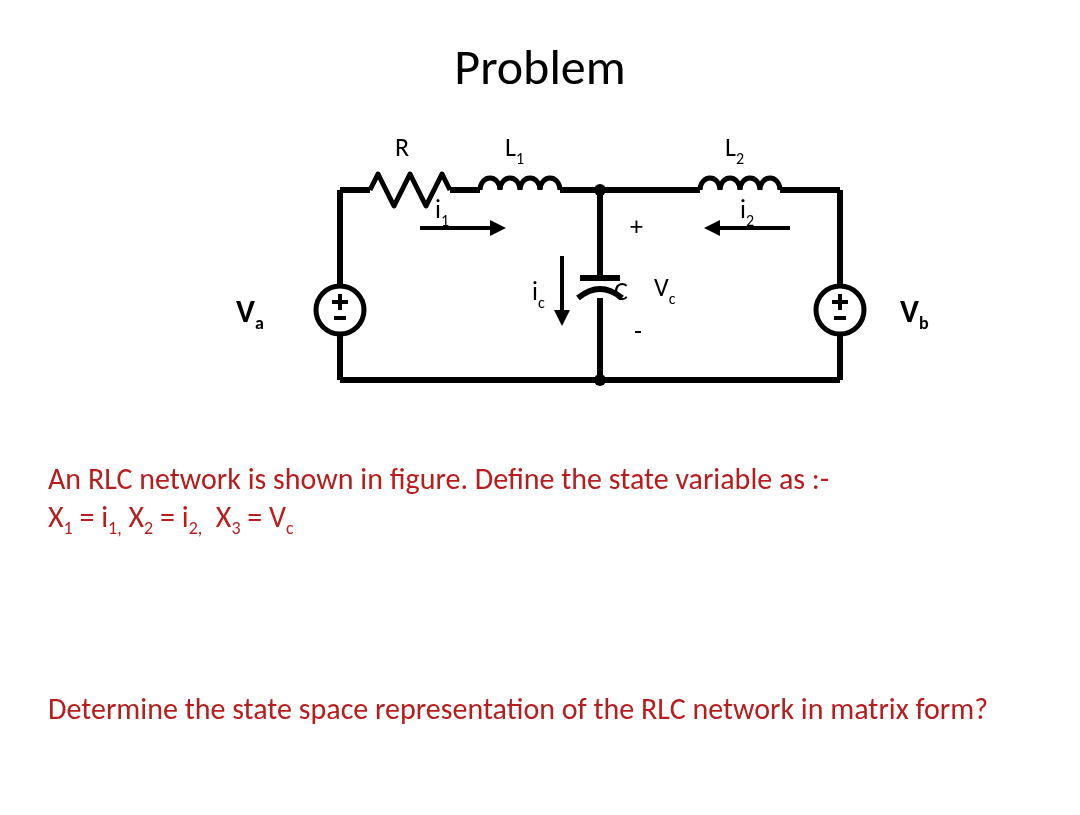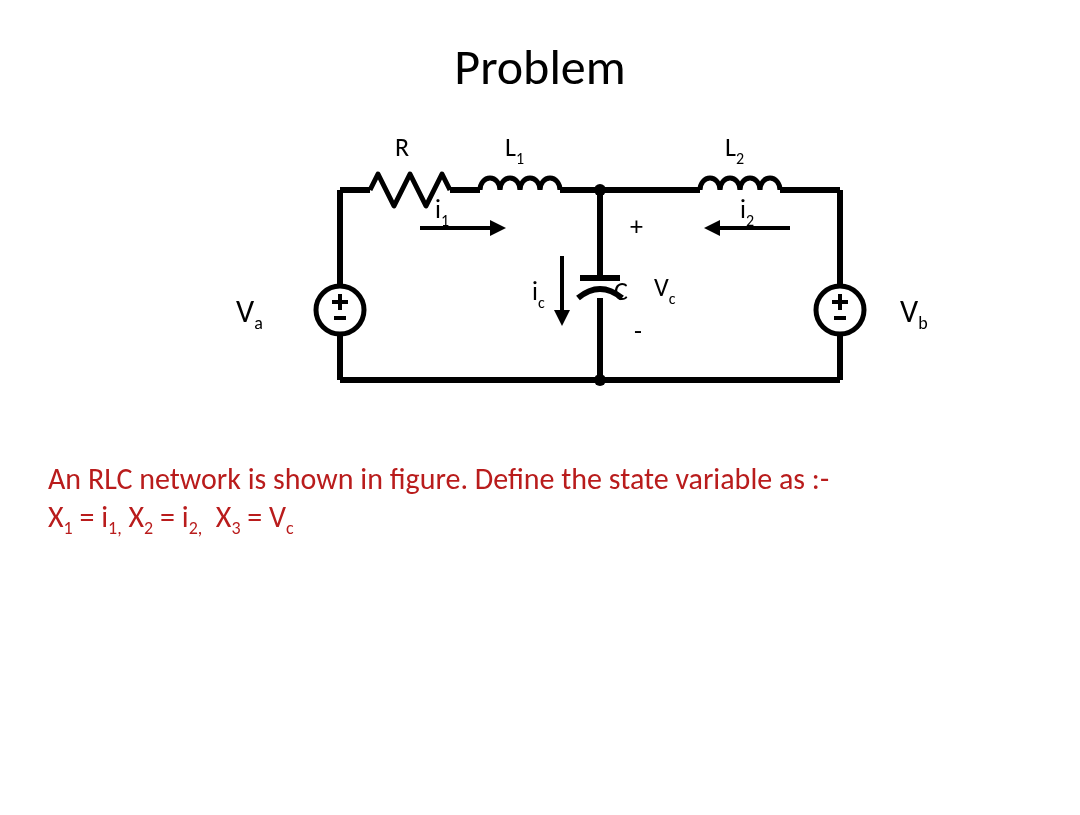--- a/index.html
+++ b/index.html
@@ -35,20 +35,21 @@
   .circuit text {
     font-family: Calibri, Arial, sans-serif;
     font-size: 26px;
     fill: #000;
   }
   .sub { font-size: 16px; }
   .big { font-size: 32px; }
   .ext-label {
     position: absolute;
     font-size: 32px;
+    font-weight: bold;
   }
   .ext-label .sub-sub { font-size: 18px; vertical-align: sub; }
   .para {
     position: absolute;
     left: 48px;
     right: 48px;
     font-size: 30px;
     line-height: 1.25;
     color: #b91c1c;
     font-weight: 400;
@@ -153,14 +154,17 @@
     <span>An RLC network is shown in figure. Define the state variable as :-</span><br>
     <span>X</span><span class="sub-sub">1</span>
     = <span>i</span><span class="sub-sub">1,</span>
     <span>X</span><span class="sub-sub">2</span>
     = <span>i</span><span class="sub-sub">2,</span>&nbsp;
     <span>X</span><span class="sub-sub">3</span>
     = <span>V</span><span class="sub-sub">c</span>
   </div>
 
 
+  <div id="p3" class="para">
+    <span>Determine the state space representation of the RLC network in matrix form?</span>
+  </div>
 
 </div>
 
 </body></html>

